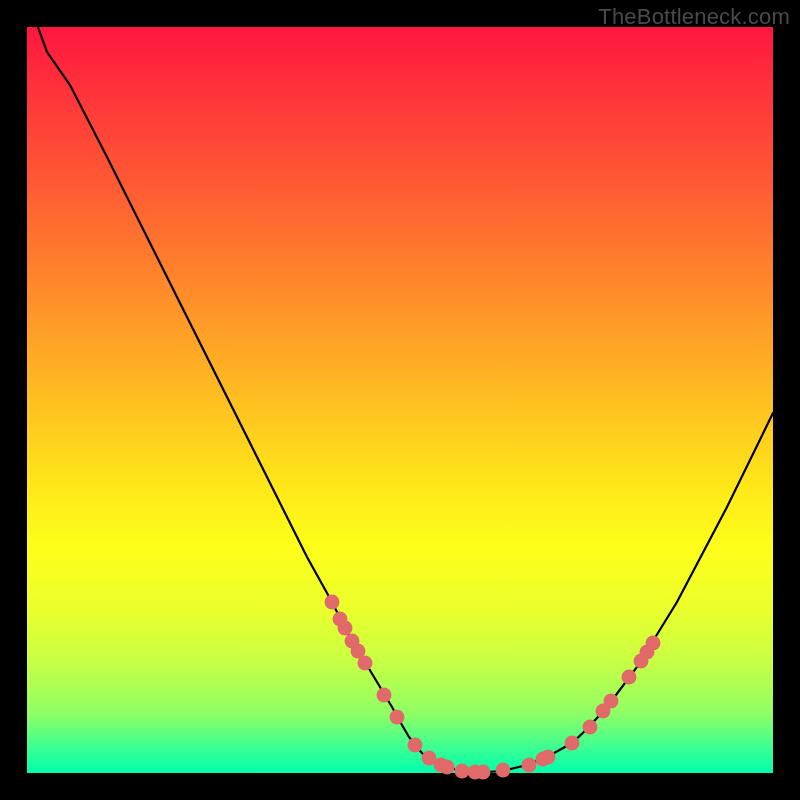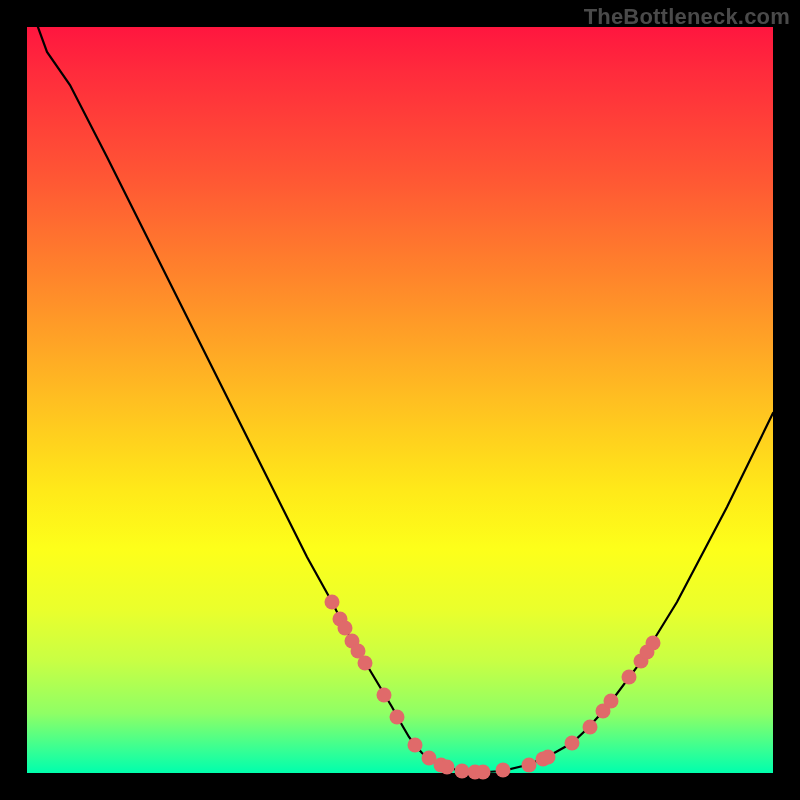--- a/index.html
+++ b/index.html
@@ -40,21 +40,21 @@
       #35ff95 97%,
       #00ffad 100%
     );
   }
   .watermark {
     position: absolute;
     top: 4px;
     right: 10px;
     color: #4a4a4a;
     font-size: 22px;
-    font-weight: 700;
+    font-weight: 400;
     letter-spacing: 0.2px;
     font-family: Arial, Helvetica, sans-serif;
     user-select: none;
   }
   svg.curve-layer {
     position: absolute;
     left: 27px;
     top: 27px;
     width: 746px;
     height: 746px;

